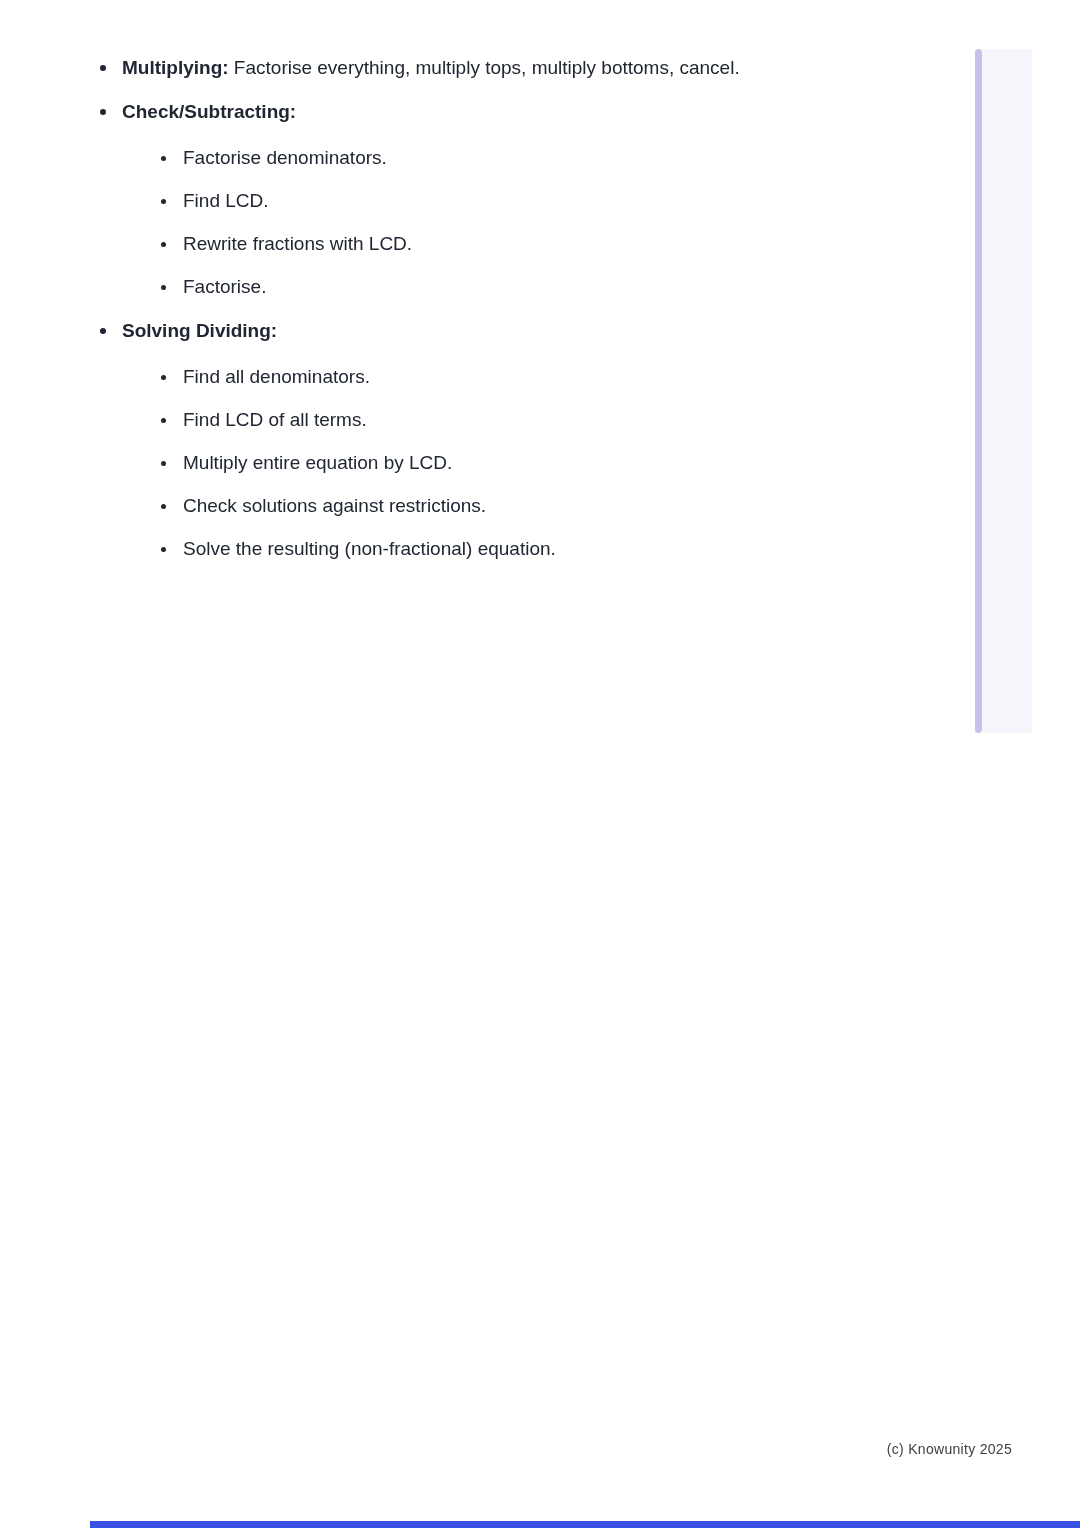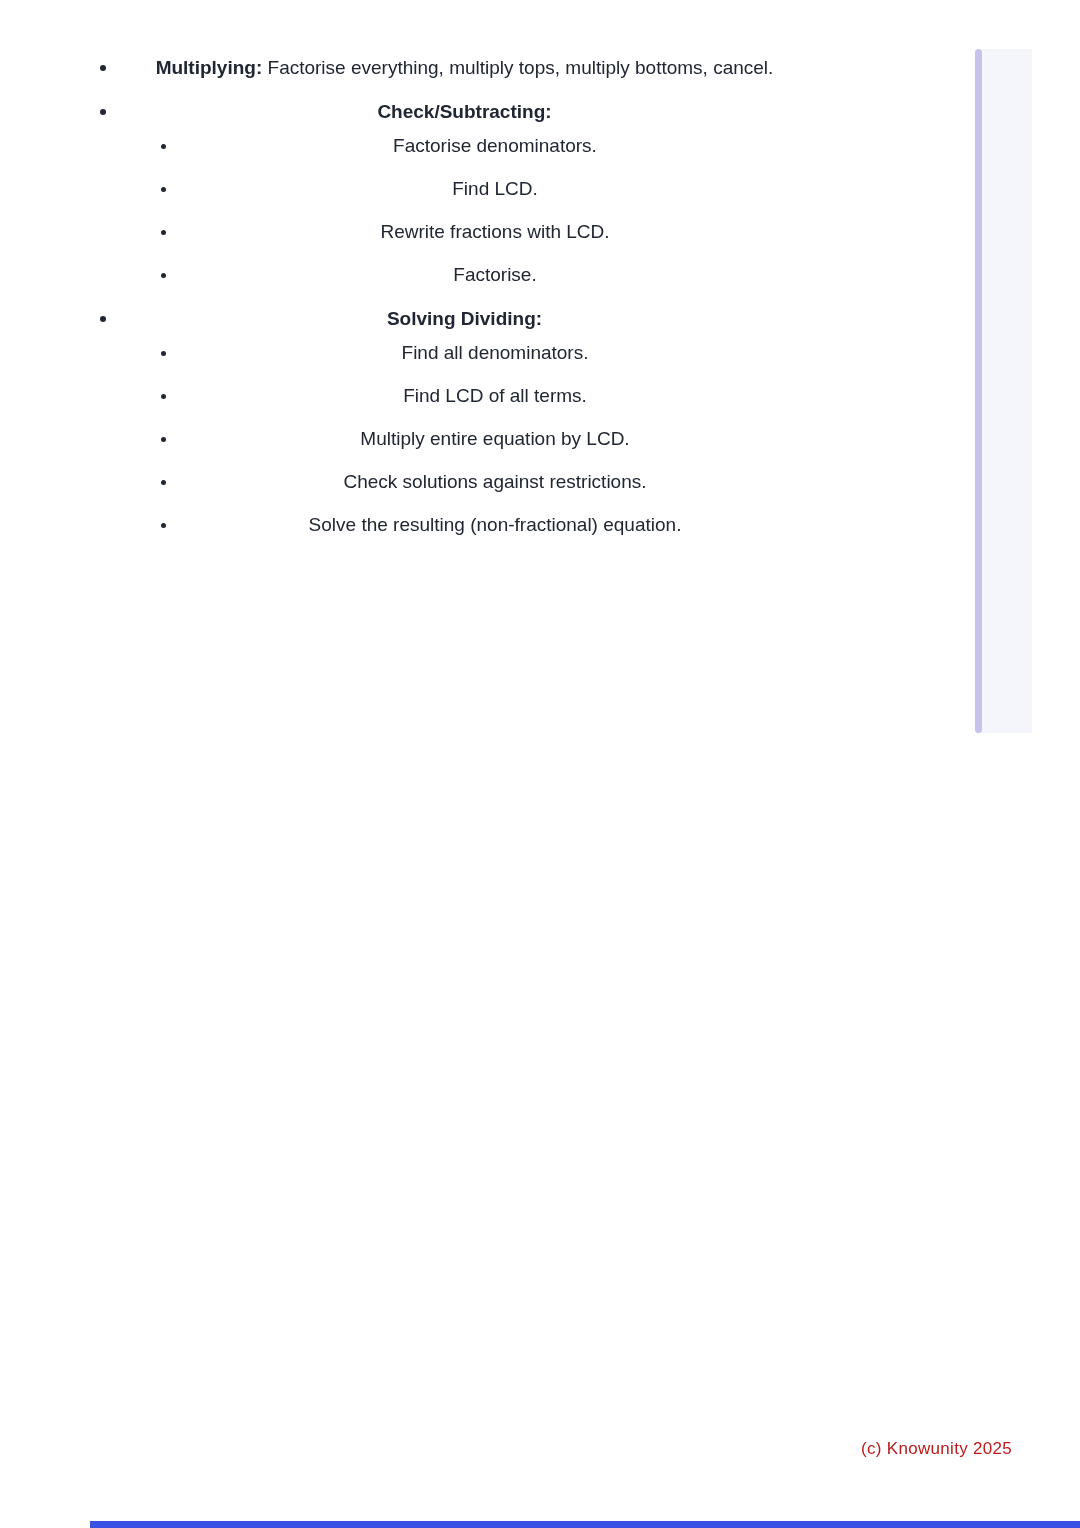--- a/index.html
+++ b/index.html
@@ -15,39 +15,39 @@
 
   .content {
     position: absolute;
     left: 95px;
     top: 52px;
     width: 712px;
     font-size: 19px;
     line-height: 32px;
   }
 
-  ul { margin: 0; padding: 0; list-style: none; text-align: center; }
+  ul { margin: 0; padding: 0; list-style: none; }
 
   ul.outer > li {
     position: relative;
     padding-left: 27px;
     margin-bottom: 12px;
   }
   ul.outer > li::before {
     content: "";
     position: absolute;
     left: 5px;
     top: 13px;
     width: 6px;
     height: 6px;
     border-radius: 50%;
     background: #202733;
   }
 
-  ul.nested { margin-top: 2px; }
+  ul.nested { margin-top: 14px; }
   ul.nested > li {
     position: relative;
     margin-left: 34px;
     padding-left: 27px;
     margin-bottom: 11px;
   }
   ul.nested > li::before {
     content: "";
     position: absolute;
     left: 5px;
@@ -75,23 +75,23 @@
     width: 7px;
     height: 684px;
     border-radius: 4px;
     background: #c7c2eb;
   }
 
   .footer {
     position: absolute;
     top: 1441px;
     right: 68px;
-    font-size: 17px;
+    font-size: 14px;
     line-height: 16px;
-    color: #b91c1c;
+    color: #404040;
     letter-spacing: 0.3px;
   }
 
   .bottom-bar {
     position: absolute;
     left: 90px;
     top: 1521px;
     width: 990px;
     height: 7px;
     background: #3952e3;

